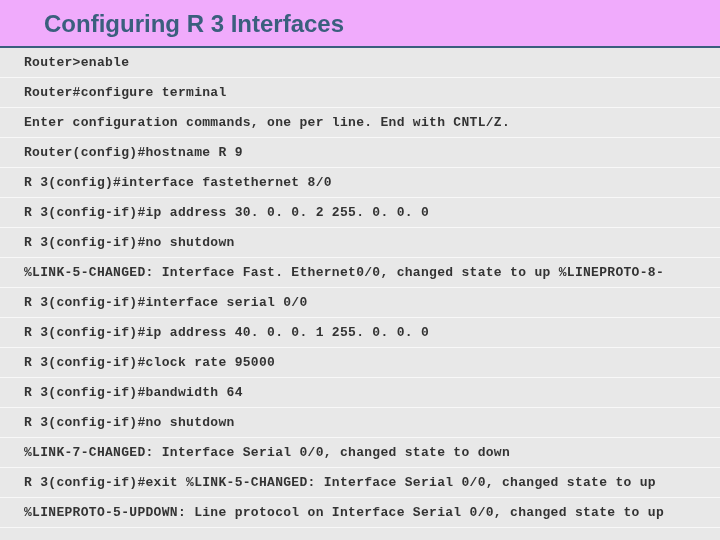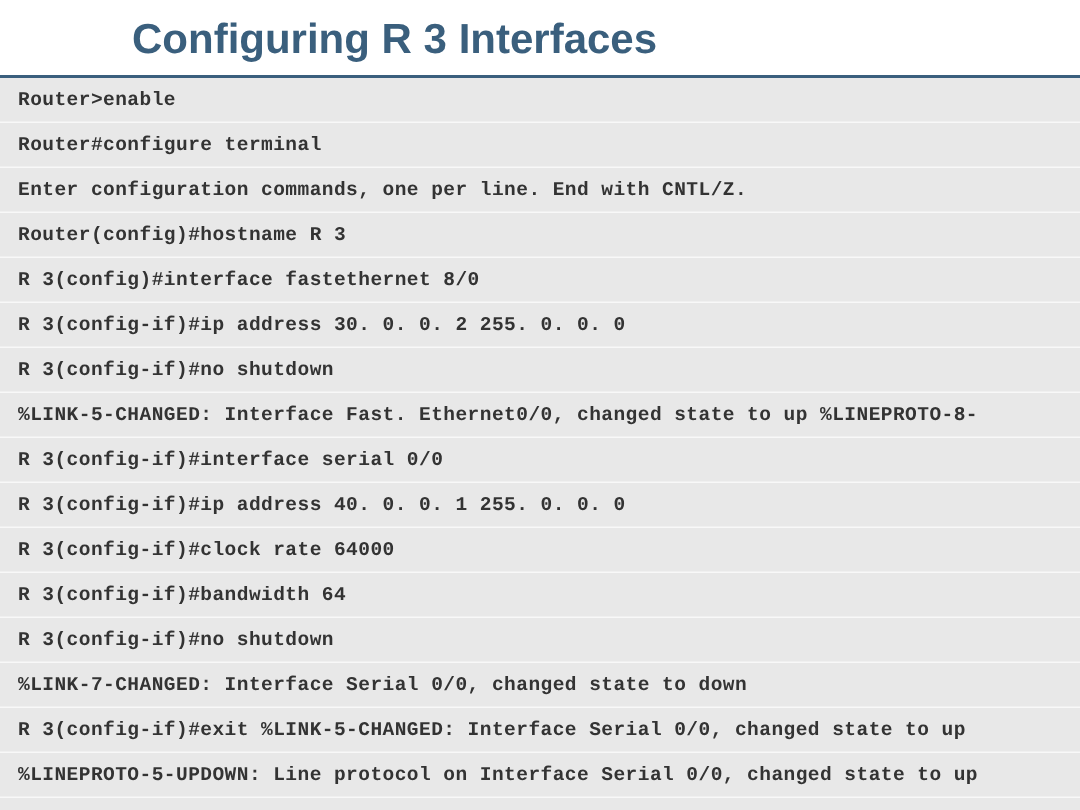--- a/index.html
+++ b/index.html
@@ -5,55 +5,55 @@
     * { margin: 0; padding: 0; box-sizing: border-box; }
     body {
       width: 720px;
       height: 540px;
       background: #e8e8e8;
       font-family: Arial, sans-serif;
       overflow: hidden;
     }
     .title {
       color: #3a5f7d;
-      font-size: 28px;
+      font-size: 24px;
       font-weight: bold;
-      padding: 10px 0 8px 88px;
+      padding: 10px 0 8px 44px;
       border-bottom: 2px solid #3a5f7d;
       margin-bottom: 0;
-      background: #ffffff;
+      background: #f0abfc;
     }
     .terminal {
       background: #e8e8e8;
       padding: 0;
     }
     .line {
       font-family: "Courier New", monospace;
       font-size: 13px;
       font-weight: bold;
       color: #333;
-      padding: 7px 12px;
+      padding: 7px 24px;
       border-bottom: 1px solid #f8f8f8;
       letter-spacing: 0.3px;
     }
   </style>
 </head>
 <body>
 
 <div class="title">Configuring R 3 Interfaces</div>
 <div class="terminal">
   <div class="line">Router&gt;enable</div>
   <div class="line">Router#configure terminal</div>
   <div class="line">Enter configuration commands, one per line. End with CNTL/Z.</div>
-  <div class="line">Router(config)#hostname R 3</div>
+  <div class="line">Router(config)#hostname R 9</div>
   <div class="line">R 3(config)#interface fastethernet 8/0</div>
   <div class="line">R 3(config-if)#ip address 30. 0. 0. 2 255. 0. 0. 0</div>
   <div class="line">R 3(config-if)#no shutdown</div>
   <div class="line">%LINK-5-CHANGED: Interface Fast. Ethernet0/0, changed state to up %LINEPROTO-8-</div>
   <div class="line">R 3(config-if)#interface serial 0/0</div>
   <div class="line">R 3(config-if)#ip address 40. 0. 0. 1 255. 0. 0. 0</div>
-  <div class="line">R 3(config-if)#clock rate 64000</div>
+  <div class="line">R 3(config-if)#clock rate 95000</div>
   <div class="line">R 3(config-if)#bandwidth 64</div>
   <div class="line">R 3(config-if)#no shutdown</div>
   <div class="line">%LINK-7-CHANGED: Interface Serial 0/0, changed state to down</div>
   <div class="line">R 3(config-if)#exit %LINK-5-CHANGED: Interface Serial 0/0, changed state to up</div>
   <div class="line">%LINEPROTO-5-UPDOWN: Line protocol on Interface Serial 0/0, changed state to up</div>
 </div>
 
 </body></html>

